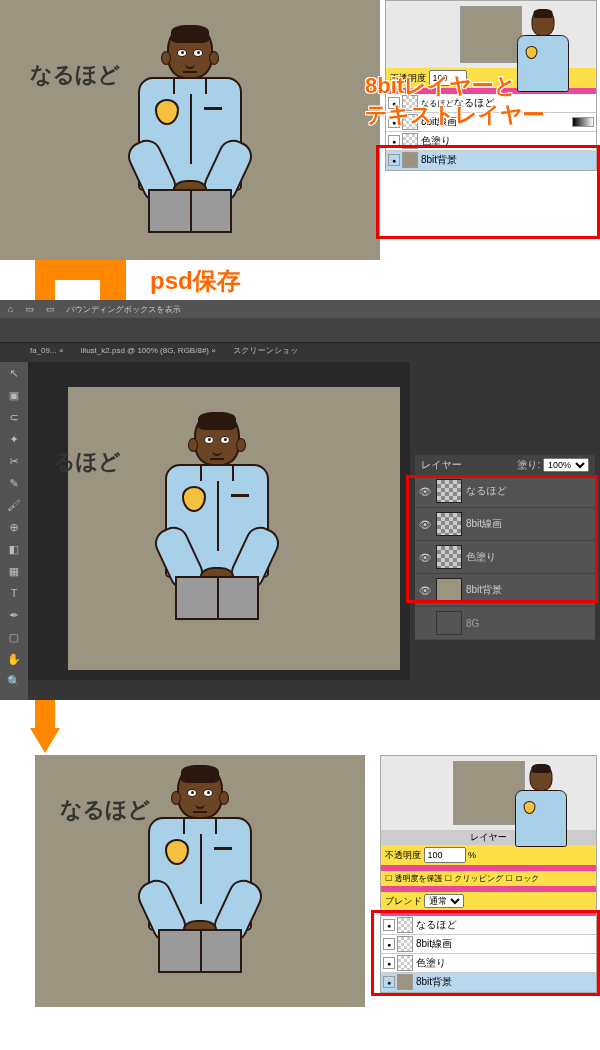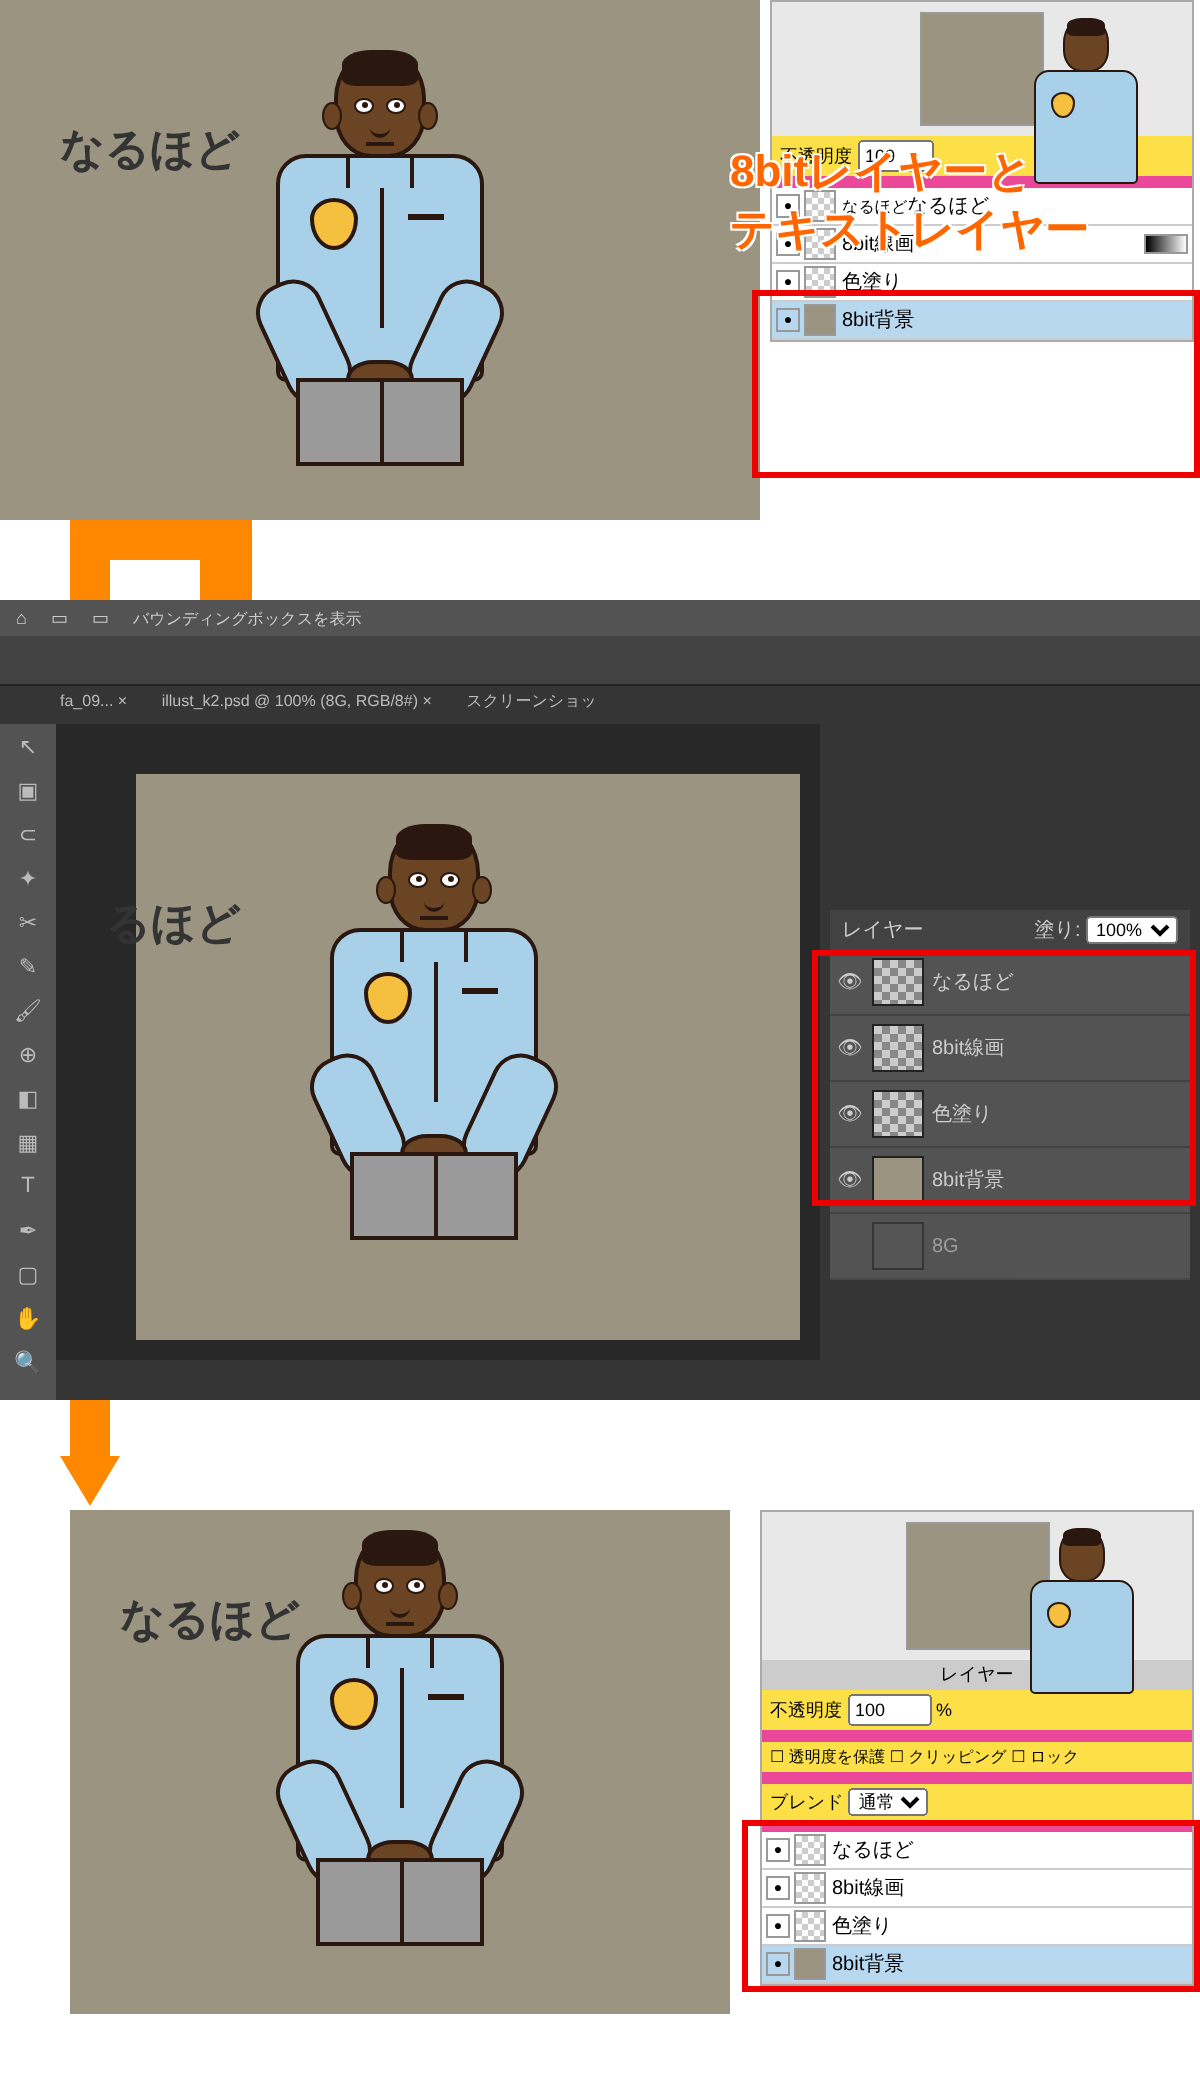--- a/index.html
+++ b/index.html
@@ -136,20 +136,21 @@
 </div>
 <div class="red-box" style="top:145px;right:0;width:218px;height:88px"></div>
 <div class="ann" style="top:72px;right:5px;width:230px">8bitレイヤーと<br>テキストレイヤー</div>
 </div>
 
 <div class="arrow-stem" style="top:260px;left:35px;width:20px;height:470px"></div>
 <div class="arrow-down" style="top:728px;left:30px"></div>
 <div class="arrow-stem" style="top:260px;left:35px;width:85px;height:20px"></div>
 <div class="arrow-stem" style="top:260px;left:100px;width:26px;height:42px"></div>
 <div class="arrow-down" style="top:300px;left:98px"></div>
+<div class="ann" style="top:265px;left:150px;font-size:24px">psd保存</div>
 
 <div class="ps-window">
 <div class="ps-menubar">
 <span>⌂</span>
         <span>▭</span>
         <span>▭</span>
         <span style="font-size:8px">バウンディングボックスを表示</span>
 </div>
 <div class="ps-optbar"></div>
 <div style="background:#353535;color:#bbb;font-size:8px;padding:2px 30px">

